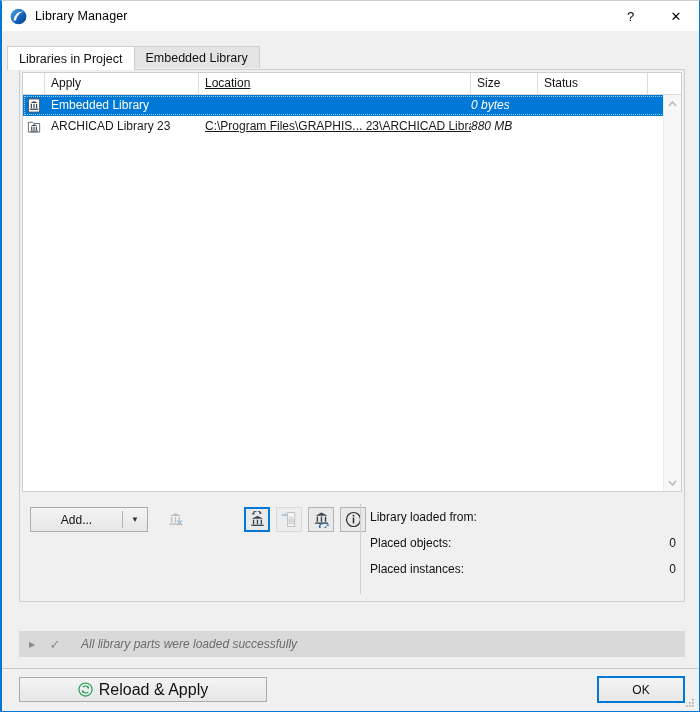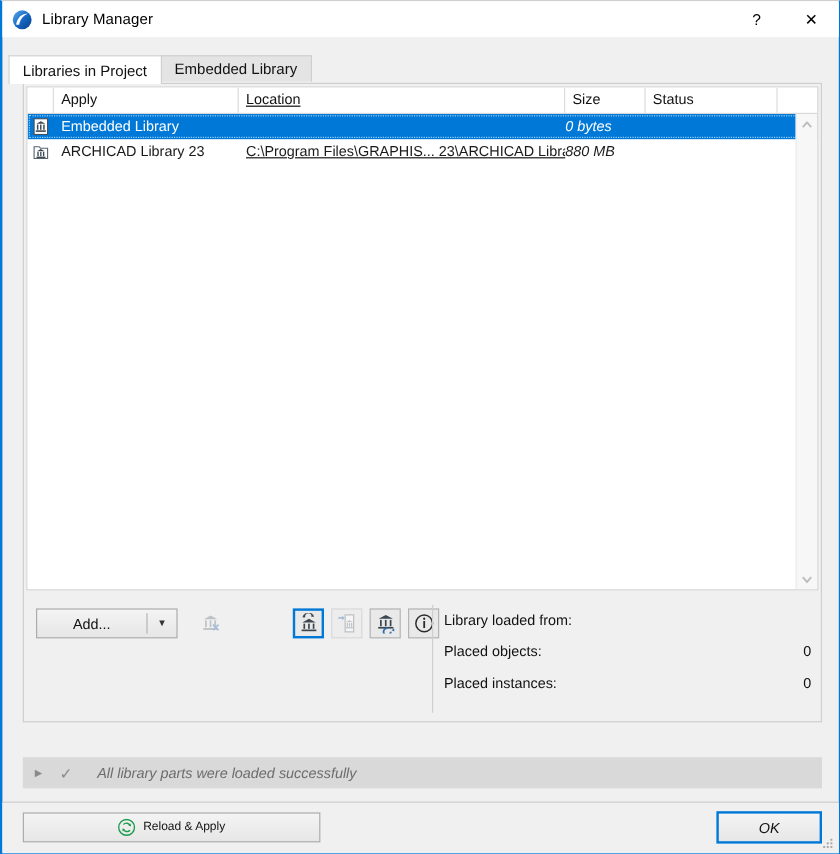--- a/index.html
+++ b/index.html
@@ -315,33 +315,32 @@
     top: 668px;
     height: 42px;
     background: #f0f0f0;
   }
   .reload-btn {
     position: absolute;
     left: 17px; top: 8px;
     width: 248px; height: 25px;
     gap: 6px;
   }
-  .reload-btn .rtxt { font-size: 10px; text-align: center; }
+  .reload-btn .rtxt { font-size: 16px; text-align: center; }
   .cancel-btn {
     position: absolute;
     left: 494px; top: 8px;
     width: 88px; height: 25px;
   }
   .ok-btn {
     position: absolute;
     left: 595px; top: 7px;
     width: 88px; height: 27px;
     border: 2px solid #0078d7;
     background: linear-gradient(#f4f4f4, #e6e6e6);
-    font-style: italic;
   }
   .grip {
     position: absolute;
     right: 3px; bottom: 2px;
     width: 12px; height: 12px;
     color: #9a9a9a;
   }
 </style>
 </head>
 <body>

